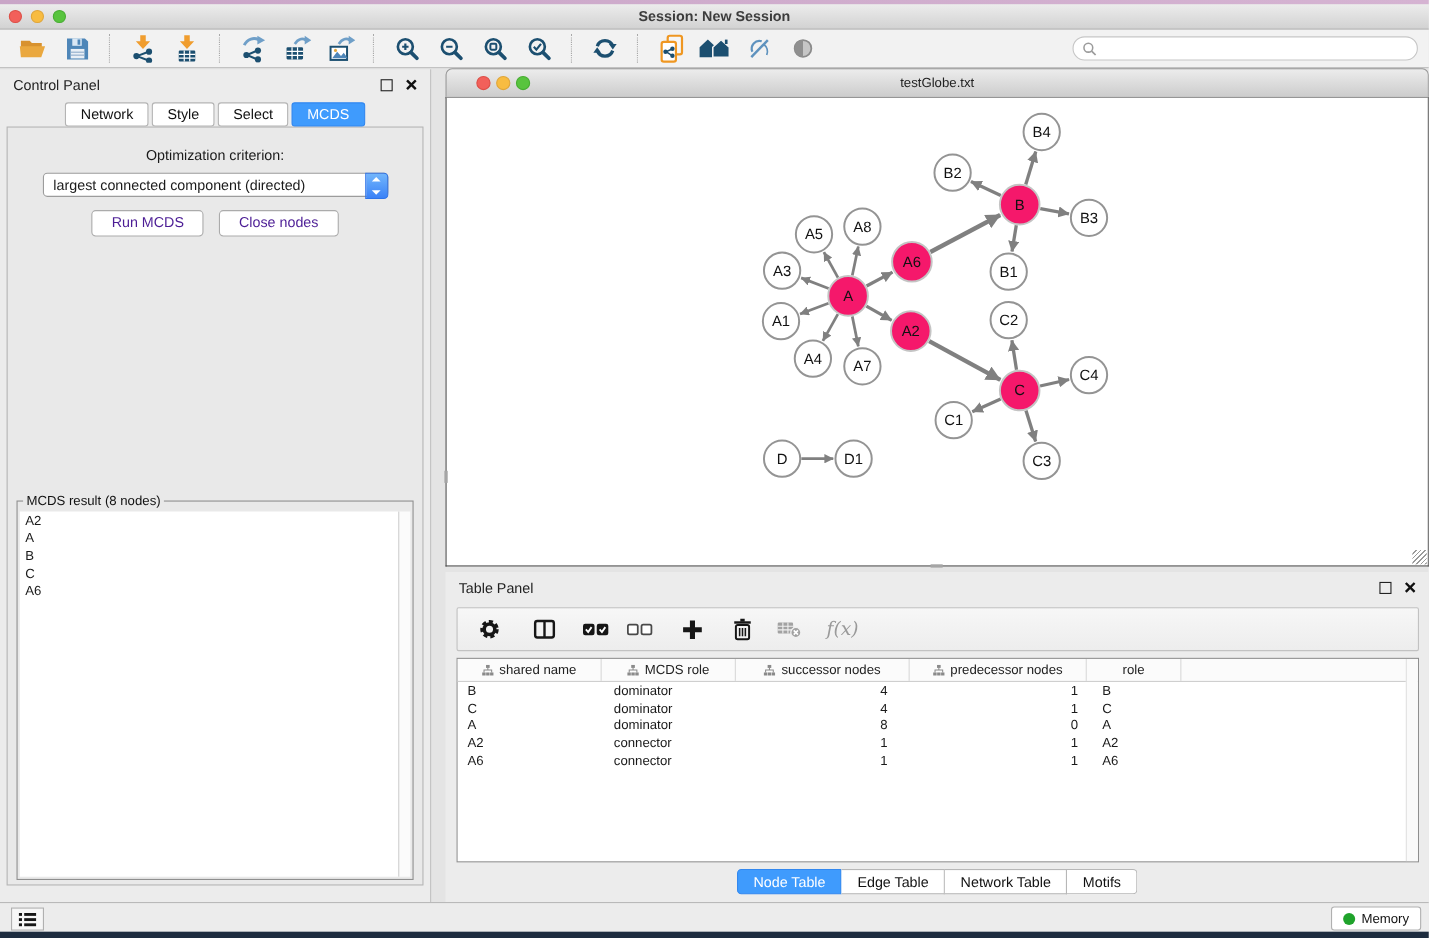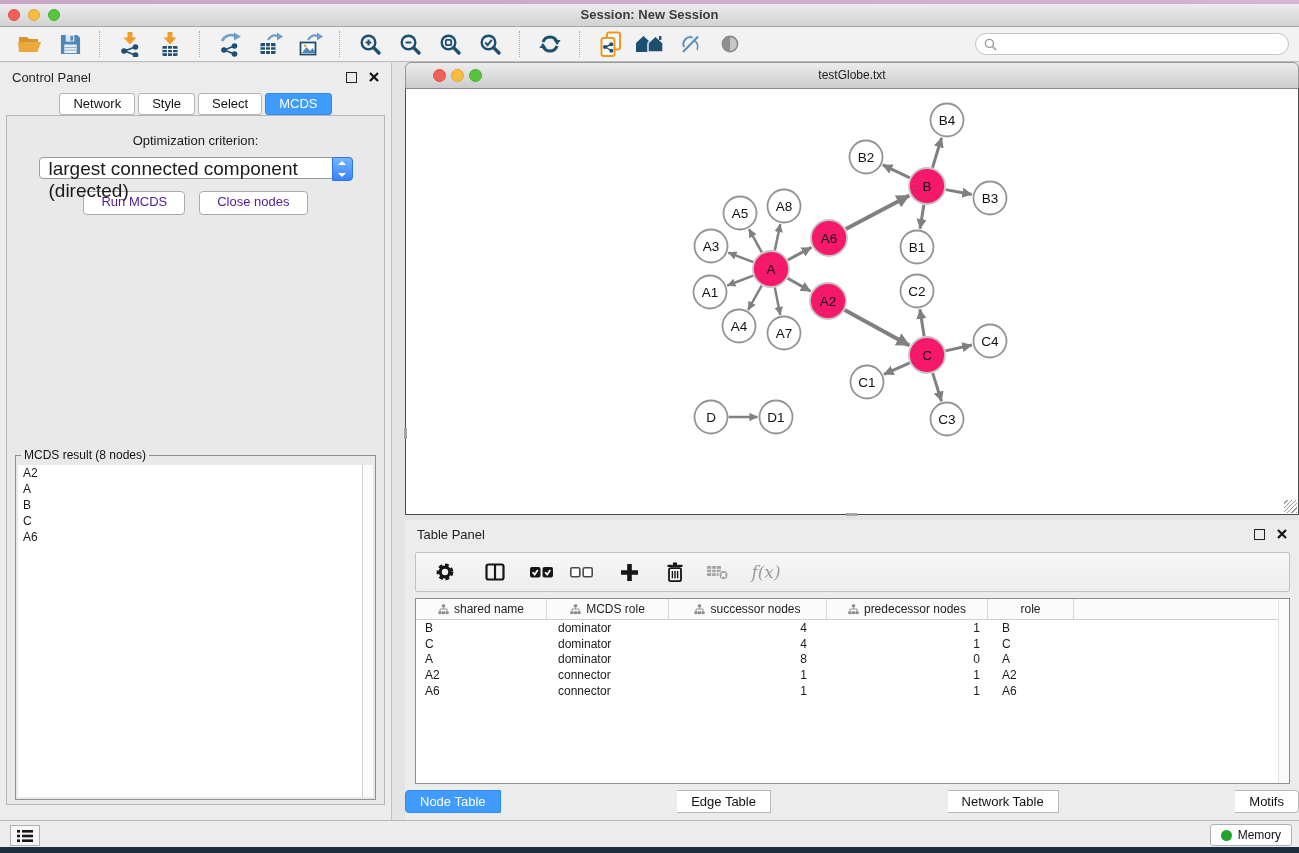--- a/index.html
+++ b/index.html
@@ -24,21 +24,21 @@
   
   .control-panel{position:absolute;left:0;top:63px;width:392px;height:757px;background:#ececec;border-right:1px solid #c0c0c0;box-sizing:border-box;}
   .panel-head{height:28px;display:flex;align-items:center;padding:0 12px;font-size:13px;color:#222;}
   .panel-head .spacer{flex:1;}
   .float-icon{width:9px;height:9px;border:1.5px solid #222;display:inline-block;margin-right:12px;}
   .cp-tabs{display:flex;justify-content:center;position:relative;z-index:2;margin-top:2px;}
   .tab{height:20px;line-height:20px;padding:0 13px;background:#fff;border:1px solid #b4b4b4;border-radius:3px;font-size:13px;margin:0 1.5px;color:#111;}
   .tab.selected{background:#3f9bfd;border-color:#3388ef;color:#fff;}
   .cp-body{position:absolute;left:6px;right:6px;top:52px;bottom:15px;border:1px solid #b6b6b6;background:#e9e9e9;}
   .opt-label{text-align:center;margin-top:17px;font-size:13px;}
-  .criterion{position:relative;margin:9px auto 0;width:314px;height:22px;background:#fff;border:1px solid #9c9c9c;border-radius:4px;font-size:19px;line-height:22px;padding-left:9px;box-sizing:border-box;}
+  .criterion{position:relative;margin:9px auto 0;width:314px;height:22px;background:#fff;border:1px solid #9c9c9c;border-radius:4px;font-size:13px;line-height:22px;padding-left:9px;box-sizing:border-box;}
   .stepper{position:absolute;right:-1px;top:-1px;width:19px;height:22px;background:linear-gradient(#72b6fc,#3b82f7);border-radius:0 4px 4px 0;border:1px solid #2f74e8;}
   .stepper::before{content:"";position:absolute;top:3px;left:5px;border:4px solid transparent;border-bottom-color:#fff;border-top-width:0;}
   .stepper::after{content:"";position:absolute;bottom:3px;left:5px;border:4px solid transparent;border-top-color:#fff;border-bottom-width:0;}
   .cp-buttons{display:flex;justify-content:center;gap:14px;margin-top:12px;}
   .btn{height:22px;line-height:20px;padding:0 17px;background:#fff;border:1px solid #ababab;border-radius:4px;font-size:13px;color:#4c1d95;}
   .result-group{position:absolute;left:8px;right:8px;top:339px;bottom:4px;border:1px solid #8f8f8f;background:#e9e9e9;}
   .result-legend{position:absolute;top:-8px;left:5px;background:#e9e9e9;padding:0 3px;font-size:12px;color:#111;}
   .result-list{position:absolute;left:2px;right:12px;top:9px;bottom:2px;background:#fff;overflow:hidden;}
   .result-scroll{position:absolute;right:2px;top:9px;bottom:2px;width:10px;background:#fbfbfb;border-left:1px solid #cfcfcf;}
   .mcds-item{font-size:12px;line-height:16px;padding-left:5px;}
@@ -62,21 +62,21 @@
   .tp-header-row{display:flex;height:20px;background:#fbfbfb;border-bottom:1px solid #cfcfcf;}
   .th-cell{display:flex;align-items:center;justify-content:center;gap:5px;border-right:1px solid #d9d9d9;font-size:12px;color:#222;box-sizing:border-box;flex:0 0 auto;}
   .tr{display:flex;height:15.8px;align-items:center;}
   .td{font-size:12px;box-sizing:border-box;flex:0 0 auto;white-space:nowrap;overflow:hidden;}
   .td.l0{padding-left:9px;text-align:left;}
   .td.l1{padding-left:11px;text-align:left;}
   .td.r2{padding-right:20px;text-align:right;}
   .td.r3{padding-right:8px;text-align:right;}
   .td.l4{padding-left:14px;text-align:left;}
   .tp-scroll{position:absolute;top:0;right:0;bottom:0;width:10px;background:#fafafa;border-left:1px solid #e2e2e2;}
-  .tp-tabs{position:absolute;bottom:7px;left:0;right:0;display:flex;justify-content:space-between;}
+  .tp-tabs{position:absolute;bottom:7px;left:0;right:0;display:flex;justify-content:center;}
   .seg{height:21px;line-height:21px;padding:0 14px;background:#fff;border:1px solid #b7b7b7;border-left:none;font-size:13px;color:#111;}
   .seg:first-child{border-left:1px solid #b7b7b7;border-radius:4px 0 0 4px;}
   .seg:last-child{border-radius:0 4px 4px 0;}
   .seg.selected{background:#3f9bfd;border-color:#3388ef;color:#fff;}
   
   .statusbar{position:absolute;left:0;top:820px;width:100%;height:27px;background:#ececec;border-top:1px solid #b9b9b9;box-sizing:border-box;}
   .sb-list-btn{position:absolute;left:10px;top:4px;width:28px;height:19px;background:#f6f6f6;border:1px solid #b0b0b0;display:flex;align-items:center;justify-content:center;}
   .memory-btn{position:absolute;right:7px;top:3px;height:20px;background:#fff;border:1px solid #b0b0b0;border-radius:3px;display:flex;align-items:center;gap:6px;padding:0 10px;font-size:12px;color:#111;}
   .memory-dot{width:11px;height:11px;border-radius:50%;background:#1fa32b;}
 </style>

